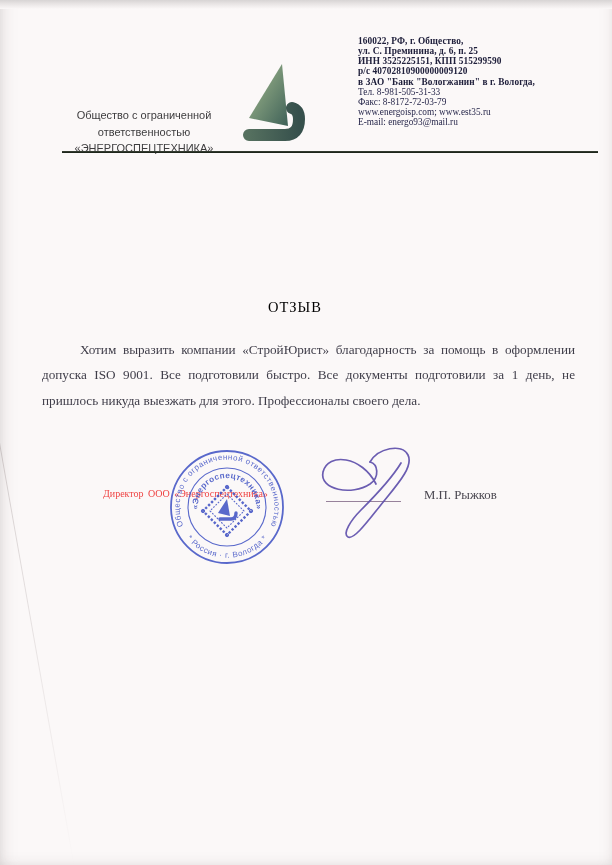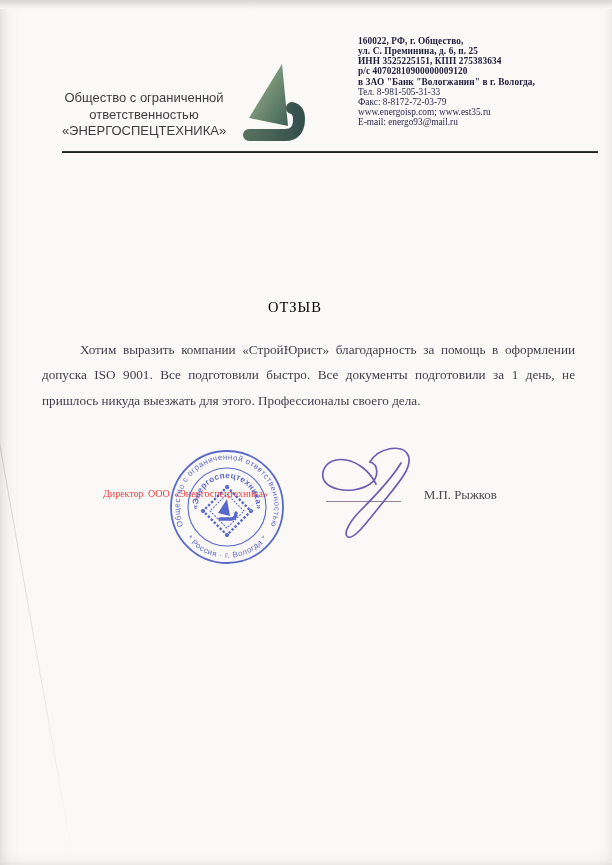--- a/index.html
+++ b/index.html
@@ -19,24 +19,24 @@
     position:absolute;left:0;top:0;width:612px;height:9px;
     background:linear-gradient(180deg,#d7d4d4 0%,#e9e5e5 45%,#fbf8f8 100%);
   }
   .crease{
     position:absolute;left:-4px;top:420px;width:455px;height:1px;
     background:linear-gradient(90deg,rgba(150,138,138,.38),rgba(150,138,138,0));
     transform:rotate(80deg);transform-origin:left top;
   }
   
   .company-block{
-    position:absolute;left:40px;top:90px;width:208px;
+    position:absolute;left:40px;top:107px;width:208px;
     text-align:center;
     font-family:"Liberation Sans", sans-serif;
-    font-size:13px;line-height:16.5px;color:#3d3c3e;
+    font-size:11px;line-height:16.5px;color:#3d3c3e;
   }
   .logo-svg{position:absolute;left:236px;top:58px;}
   .contact-block{
     position:absolute;left:358px;top:36px;width:246px;
     font-size:9.3px;line-height:10.15px;color:#20203c;
   }
   .contact-block .b{font-weight:bold;letter-spacing:.1px;}
   .contact-block .r{font-weight:normal;color:#26264a;}
   .rule{
     position:absolute;left:62px;top:151px;width:536px;height:2px;
@@ -102,21 +102,21 @@
         <stop offset="1" stop-color="#36504c"></stop>
       </linearGradient>
     </defs>
     <path d="M 46,6 L 52,68 L 13,60 Z" fill="url(#sailGrad)"></path>
     <path d="M 13,77 L 49,77 Q 63,77 63,61 Q 63,52 56,50" fill="none" stroke="url(#hookGrad)" stroke-width="12" stroke-linecap="round"></path>
   </svg>
 
   <div class="contact-block">
     <div class="b">160022, РФ, г. Общество,</div>
     <div class="b">ул. С. Преминина, д. 6, п. 25</div>
-    <div class="b">ИНН 3525225151, КПП 275383634</div>
+    <div class="b">ИНН 3525225151, КПП 515299590</div>
     <div class="b">р/с 40702810900000009120</div>
     <div class="b">в ЗАО "Банк "Вологжанин" в г. Вологда,</div>
     <div class="r">Тел. 8-981-505-31-33</div>
     <div class="r">Факс: 8-8172-72-03-79</div>
     <div class="r">www.energoisp.com; www.est35.ru</div>
     <div class="r">E-mail: energo93@mail.ru</div>
   </div>
 
   <div class="rule"></div>
 

